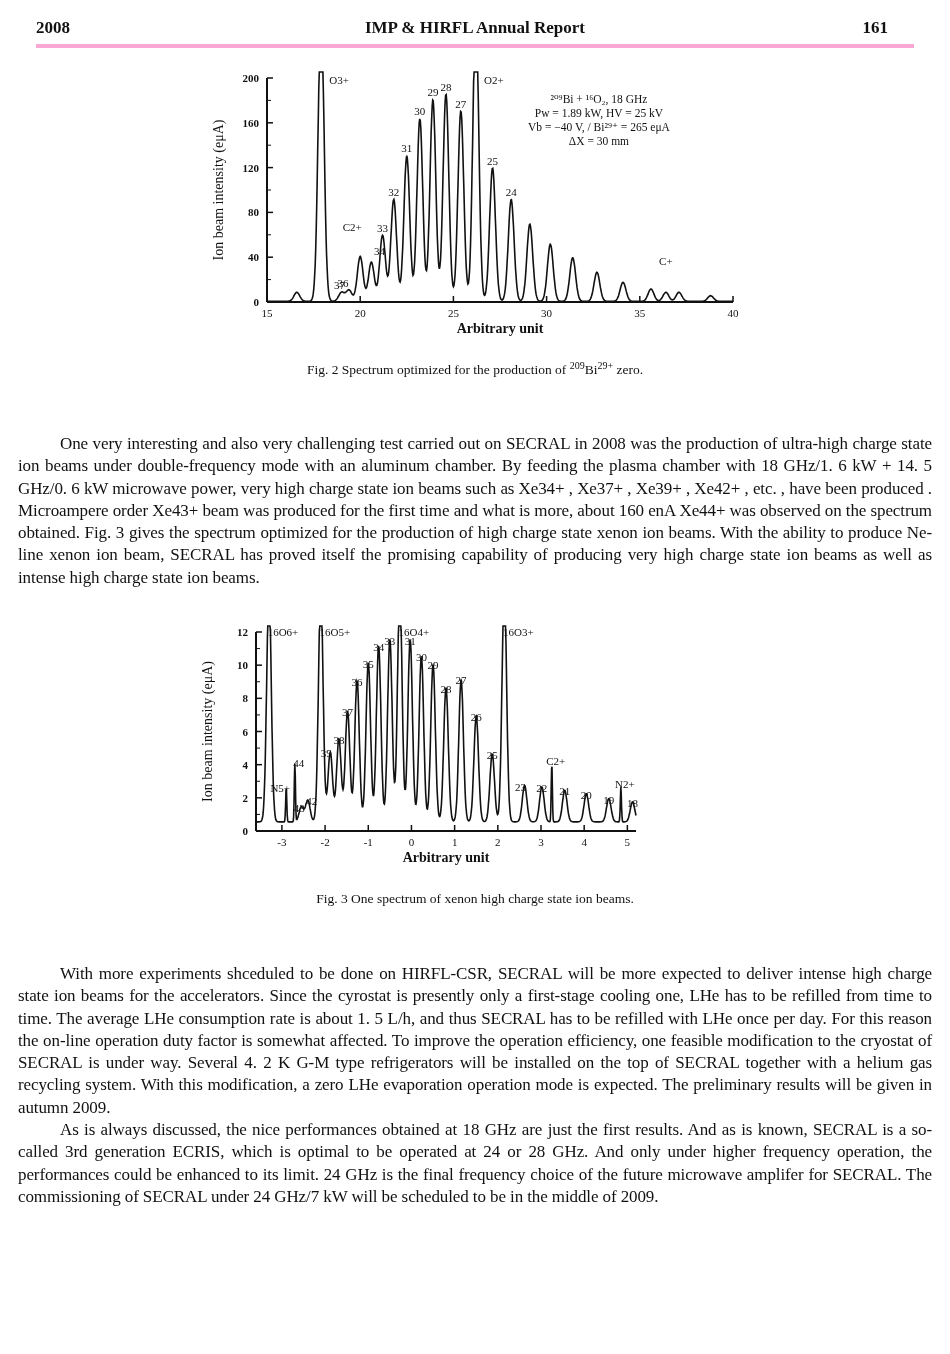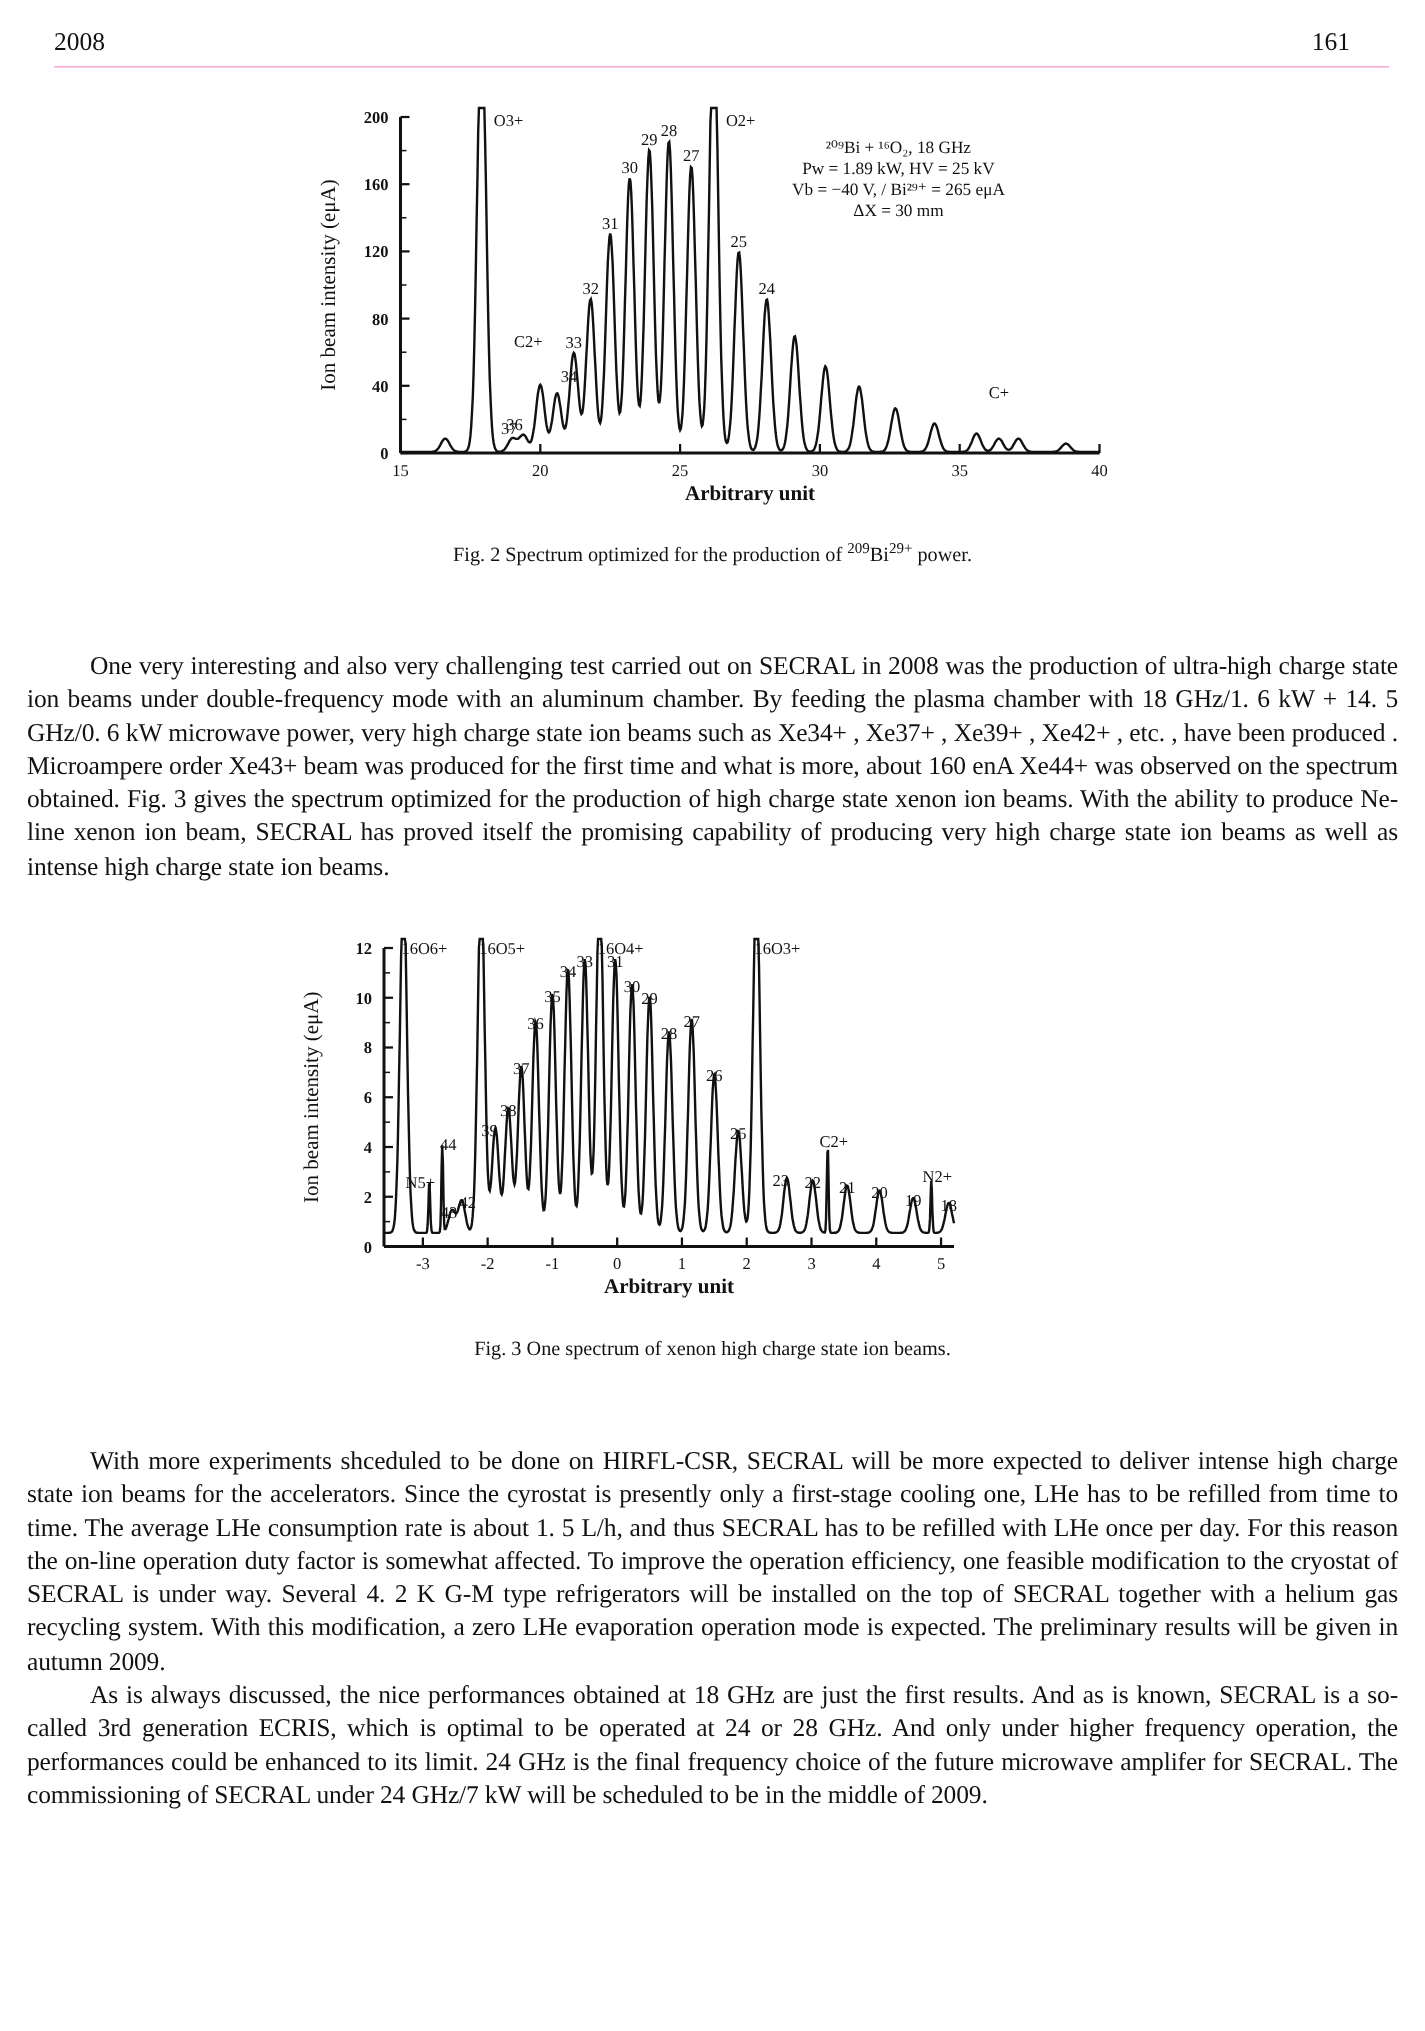--- a/index.html
+++ b/index.html
@@ -1,34 +1,35 @@
 <!DOCTYPE html>
 <html><head>
 <meta charset="utf-8">
 <style>
   html,body{margin:0;padding:0;background:#fff;}
   body{width:950px;height:1354px;position:relative;overflow:hidden;font-family:"Liberation Serif","DejaVu Serif",serif;color:#111;}
-  .hdr{position:absolute;left:36px;right:24px;top:14px;height:30px;border-bottom:1px solid #f9a8d4;font-size:17px;}
+  .hdr{position:absolute;left:36px;right:36px;top:14px;height:30px;border-bottom:4px solid #f9a8d4;font-size:17px;font-weight:bold;}
   .hdr .l{position:absolute;left:0;top:4px;}
   .hdr .c{position:absolute;left:0;right:0;text-align:center;top:4px;}
   .hdr .r{position:absolute;right:26px;top:4px;}
   .fig{position:absolute;}
   .fig svg{display:block;overflow:visible;}
   .fig svg text{font-family:"Liberation Serif","DejaVu Serif",serif;fill:#111;}
   .cap{position:absolute;left:0;right:0;text-align:center;font-size:13.5px;}
   .para{position:absolute;left:18px;width:914px;font-size:17px;line-height:22.3px;text-align:justify;letter-spacing:-0.1px;margin-top:32px;}
   .para p{margin:0;text-indent:42px;}
   sup{font-size:10px;line-height:0;}
   .ann{position:absolute;font-size:11.5px;line-height:14px;white-space:nowrap;text-align:center;}
 </style>
 </head>
 <body>
 
 <div class="hdr">
   <span class="l">2008</span>
+  <span class="c">IMP &amp; HIRFL Annual Report</span>
   <span class="r">161</span>
 </div>
 
 <div class="fig" id="fig2" style="left:200px;top:66px;width:560px;height:280px;">
   <svg id="svg2" width="560" height="280">
       <line x1="67" y1="12" x2="67" y2="236" stroke="#111" stroke-width="2"></line>
       <line x1="67" y1="236" x2="533" y2="236" stroke="#111" stroke-width="2"></line>
       <line x1="67" y1="236" x2="73" y2="236" stroke="#111" stroke-width="1.5"></line>
       <text x="59" y="240" text-anchor="end" font-size="11" font-weight="bold">0</text>
       <line x1="67" y1="191.2" x2="73" y2="191.2" stroke="#111" stroke-width="1.5"></line>
@@ -95,21 +96,21 @@
       <text x="465.896" y="199.04" text-anchor="middle" font-size="11">C+</text>
     </svg>
   <div class="ann" style="left:328px;top:26px;">
     <div>²⁰⁹Bi + ¹⁶O₂, 18 GHz</div>
     <div>Pw = 1.89 kW, HV = 25 kV</div>
     <div>Vb = −40 V, / Bi²⁹⁺ = 265 eμA</div>
     <div>ΔX = 30 mm</div>
   </div>
 </div>
 <div class="cap" style="top:362px;">
-  <span>Fig. 2   Spectrum optimized for the production of </span><sup>209</sup><span>Bi</span><sup>29+</sup><span> power.</span>
+  <span>Fig. 2   Spectrum optimized for the production of </span><sup>209</sup><span>Bi</span><sup>29+</sup><span> zero.</span>
 </div>
 
 <div class="para" style="top:401px;">
   <p>One very interesting and also very challenging test carried out on SECRAL in 2008 was the production of ultra-high charge state ion beams under double-frequency mode with an aluminum chamber. By feeding the plasma chamber with 18 GHz/1. 6 kW + 14. 5 GHz/0. 6 kW microwave power, very high charge state ion beams such as Xe34+ , Xe37+ , Xe39+ , Xe42+ , etc. , have been produced . Microampere order Xe43+ beam was produced for the first time and what is more, about 160 enA Xe44+ was observed on the spectrum obtained. Fig. 3 gives the spectrum optimized for the production of high charge state xenon ion beams. With the ability to produce Ne-line xenon ion beam, SECRAL has proved itself the promising capability of producing very high charge state ion beams as well as intense high charge state ion beams.</p>
 </div>
 
 <div class="fig" id="fig3" style="left:200px;top:598px;width:560px;height:272px;">
   <svg id="svg3" width="560" height="272">
       <line x1="56" y1="34" x2="56" y2="233" stroke="#111" stroke-width="2"></line>
       <line x1="56" y1="233" x2="436" y2="233" stroke="#111" stroke-width="2"></line>

